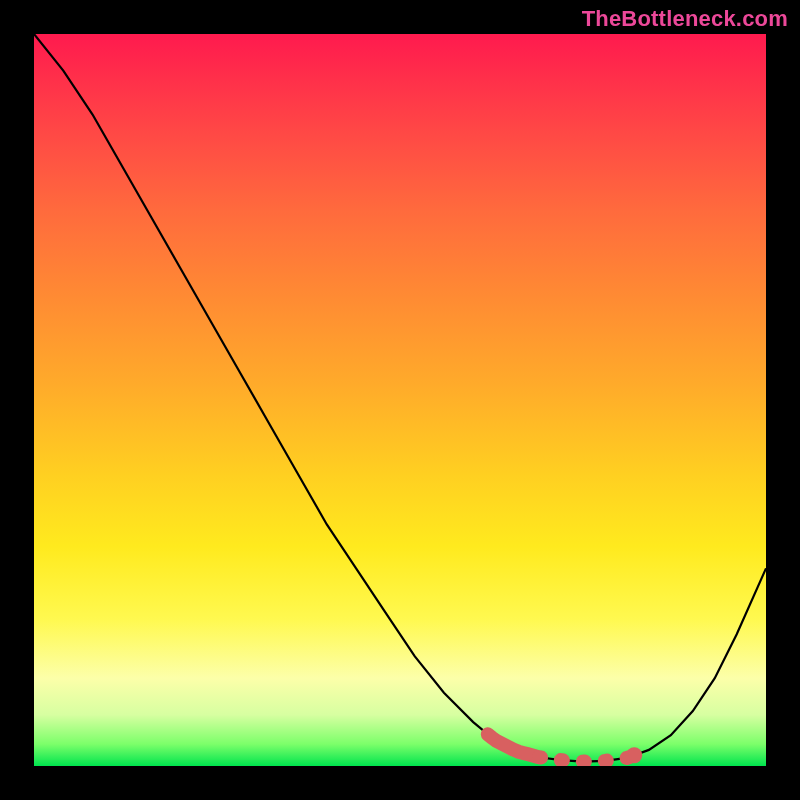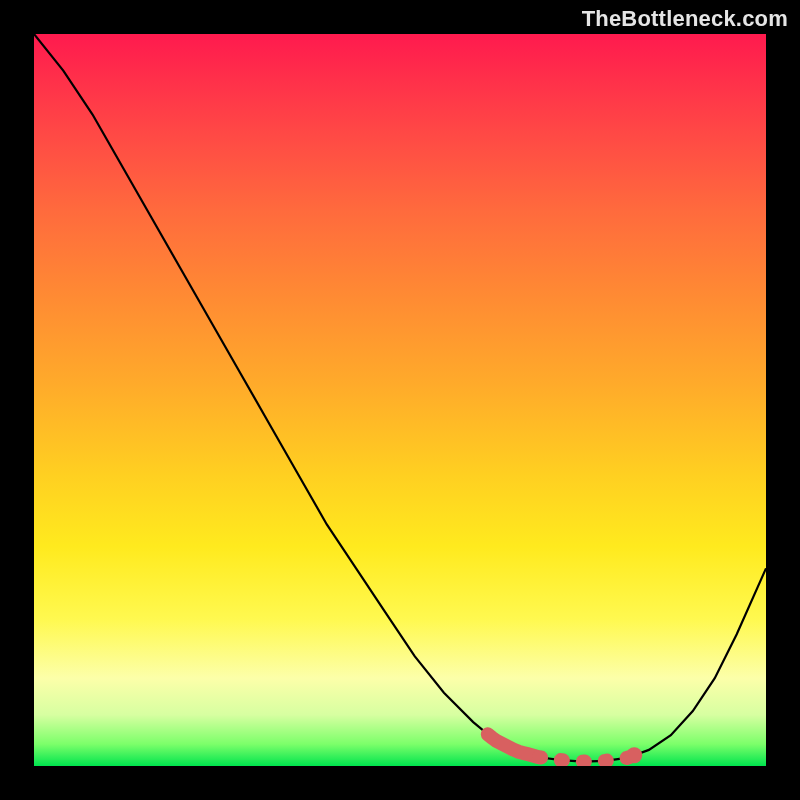--- a/index.html
+++ b/index.html
@@ -7,21 +7,21 @@
   .frame {
     position: relative;
     width: 800px;
     height: 800px;
     background: #000;
   }
   .watermark {
     position: absolute;
     top: 6px;
     right: 12px;
-    color: #e5e5e5;
+    color: #ec4899;
     font-family: Arial, Helvetica, sans-serif;
     font-size: 22px;
     font-weight: 600;
     letter-spacing: 0.2px;
     user-select: none;
   }
   .plot {
     position: absolute;
     left: 34px;
     top: 34px;

